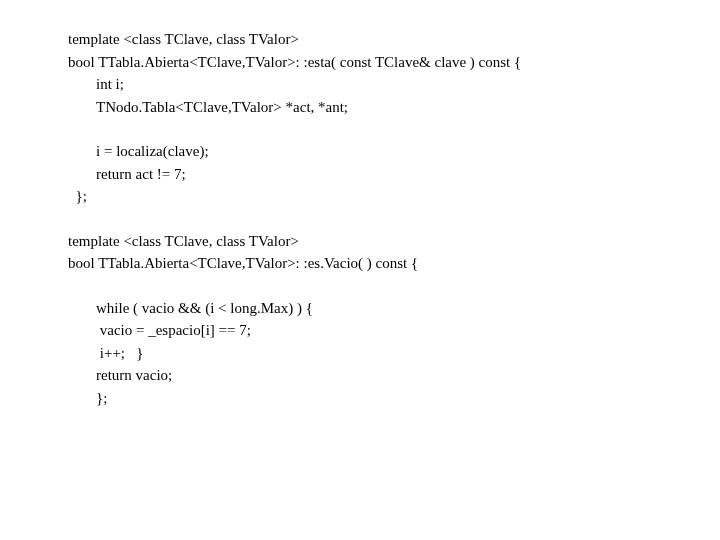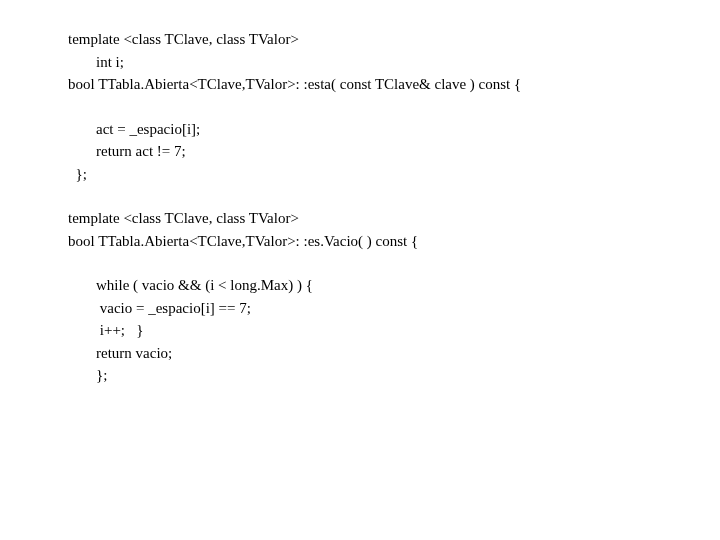--- a/index.html
+++ b/index.html
@@ -20,24 +20,25 @@
     white-space: pre;
   }
   .indent1 { padding-left: 28px; }
   .blank { height: 22px; }
 </style>
 </head>
 <body>
 
 <div class="page">
   <div class="line">template &lt;class TClave, class TValor&gt;</div>
+  <div class="line">bool TTabla.Abierta&lt;TClave,TValor&gt;: :esta( const TClave&amp; clave ) const {</div>
   <div class="line indent1">int i;</div>
-  <div class="line">bool TTabla.Abierta&lt;TClave,TValor&gt;: :esta( const TClave&amp; clave ) const {</div>
+  <div class="line indent1">TNodo.Tabla&lt;TClave,TValor&gt; *act, *ant;</div>
   <div class="blank"></div>
-  <div class="line indent1">act = _espacio[i];</div>
+  <div class="line indent1">i = localiza(clave);</div>
   <div class="line indent1">return act != 7;</div>
   <div class="line">  <span>};</span></div>
   <div class="blank"></div>
   <div class="line">template &lt;class TClave, class TValor&gt;</div>
   <div class="line">bool TTabla.Abierta&lt;TClave,TValor&gt;: :es.Vacio( ) const {</div>
   <div class="blank"></div>
   <div class="line indent1">while ( vacio &amp;&amp; (i &lt; long.Max) ) {</div>
   <div class="line indent1"> vacio = _espacio[i] == 7;</div>
   <div class="line indent1"> i++;   }</div>
   <div class="line indent1">return vacio;</div>

